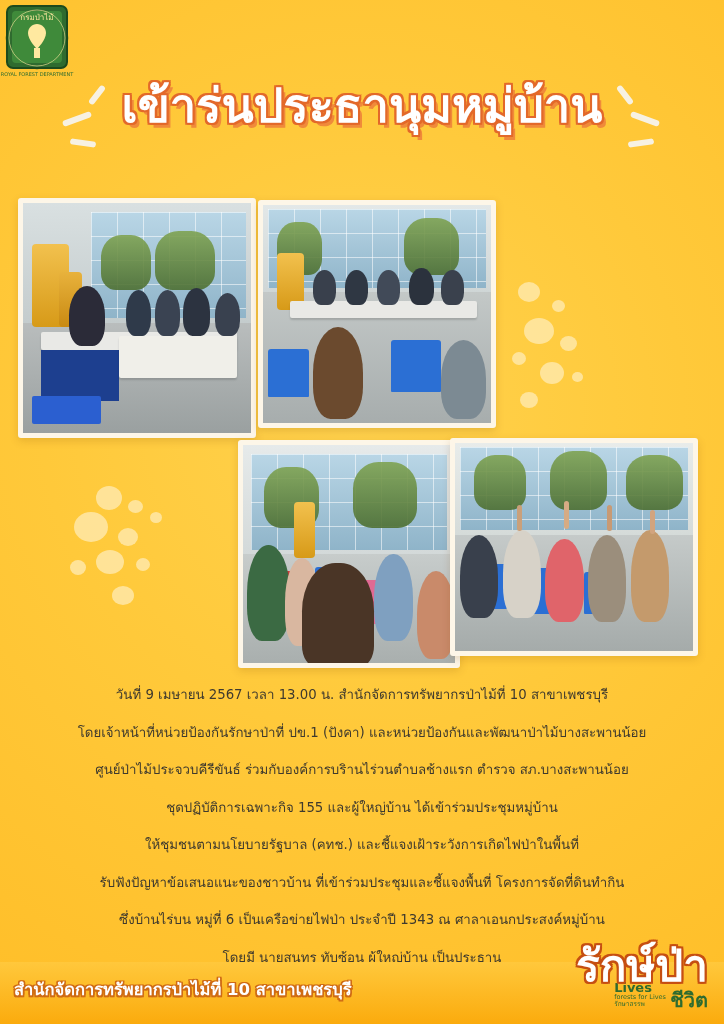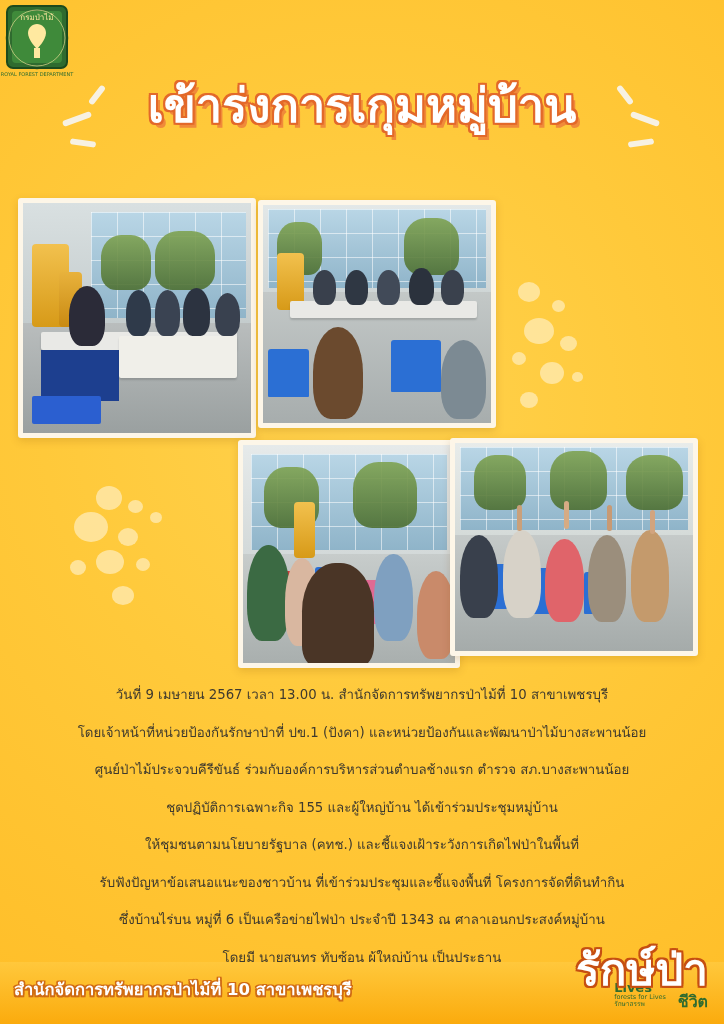--- a/index.html
+++ b/index.html
@@ -161,21 +161,21 @@
     line-height: 1;
   }
   .rakpa .line1 {
     font-size: 44px;
     font-weight: bold;
     color: #ffffff;
     text-shadow: -2px 0 #c64f12, 0 -2px #c64f12, 2px 0 #c64f12, 0 2px #c64f12,
                  -2px -2px #c64f12, 2px -2px #c64f12, -2px 2px #c64f12, 2px 2px #c64f12;
   }
   .rakpa .line2 {
-    font-size: 16px;
+    font-size: 20px;
     font-weight: bold;
     color: #2f6b2f;
     margin-top: 2px;
   }
   .save-box {
     position: absolute;
     right: 58px;
     bottom: 16px;
     font-size: 13px;
     color: #2f6b2f;
@@ -240,21 +240,21 @@
     </svg>
   </div>
 
   <div class="title-wrap">
     <div class="spark" style="left:62px; top:38px; width:30px; height:6px; transform:rotate(-20deg);"></div>
     <div class="spark" style="left:70px; top:62px; width:26px; height:6px; transform:rotate(8deg);"></div>
     <div class="spark" style="left:86px; top:14px; width:22px; height:6px; transform:rotate(-52deg);"></div>
     <div class="spark" style="right:64px; top:38px; width:30px; height:6px; transform:rotate(20deg);"></div>
     <div class="spark" style="right:70px; top:62px; width:26px; height:6px; transform:rotate(-8deg);"></div>
     <div class="spark" style="right:88px; top:14px; width:22px; height:6px; transform:rotate(52deg);"></div>
-    <span class="title">เข้าร่งการเกุมหมู่บ้าน</span>
+    <span class="title">เข้าร่นประธานุมหมู่บ้าน</span>
   </div>
 
   <div class="photos">
 
     <div class="photo p1">
       <div class="room-wall" style="height:52%; background:linear-gradient(#d9e0e1,#c4cccd);"></div>
       <div class="window-grid" style="left:30%; top:4%; width:68%; height:46%;"></div>
       <div class="greenery" style="left:34%; top:14%; width:22%; height:24%;"></div>
       <div class="greenery" style="left:58%; top:12%; width:26%; height:26%;"></div>
       <div class="room-floor" style="height:48%;"></div>
@@ -325,21 +325,21 @@
       <div style="position:absolute; left:26%; top:30%; width:5px; height:26px; background:#caa07a; border-radius:3px;"></div>
       <div style="position:absolute; left:46%; top:28%; width:5px; height:28px; background:#d6ab84; border-radius:3px;"></div>
       <div style="position:absolute; left:64%; top:30%; width:5px; height:26px; background:#c89a74; border-radius:3px;"></div>
       <div style="position:absolute; left:82%; top:32%; width:5px; height:24px; background:#d2a47e; border-radius:3px;"></div>
     </div>
   </div>
 
   <div class="body-text">
     <p>วันที่ 9 เมษายน 2567 เวลา 13.00 น. สำนักจัดการทรัพยากรป่าไม้ที่ 10 สาขาเพชรบุรี</p>
     <p>โดยเจ้าหน้าที่หน่วยป้องกันรักษาป่าที่ ปข.1 (ปังคา) และหน่วยป้องกันและพัฒนาป่าไม้บางสะพานน้อย</p>
-    <p>ศูนย์ป่าไม้ประจวบคีรีขันธ์ ร่วมกับองค์การบริหารส่วนตำบลช้างแรก ตำรวจ สภ.บางสะพานน้อย</p>
+    <p>ศูนย์ป่าไม้ประจวบคีรีขันธ์ ร่วมกับองค์การบริานไร่วนตำบลช้างแรก ตำรวจ สภ.บางสะพานน้อย</p>
     <p>ชุดปฏิบัติการเฉพาะกิจ 155 และผู้ใหญ่บ้าน ได้เข้าร่วมประชุมหมู่บ้าน</p>
     <p>ให้ชุมชนตามนโยบายรัฐบาล (คทช.) และชี้แจงเฝ้าระวังการเกิดไฟป่าในพื้นที่</p>
     <p>รับฟังปัญหาข้อเสนอแนะของชาวบ้าน ที่เข้าร่วมประชุมและชี้แจงพื้นที่ โครงการจัดที่ดินทำกิน</p>
     <p>ซึ่งบ้านไร่บน หมู่ที่ 6 เป็นเครือข่ายไฟป่า ประจำปี 1343 ณ ศาลาเอนกประสงค์หมู่บ้าน</p>
     <p>โดยมี นายสุนทร ทับซ้อน ผู้ใหญ่บ้าน เป็นประธาน</p>
   </div>
 
   <div class="footer-bar"></div>
   <div class="footer-text">สำนักจัดการทรัพยากรป่าไม้ที่ 10 สาขาเพชรบุรี</div>
 

